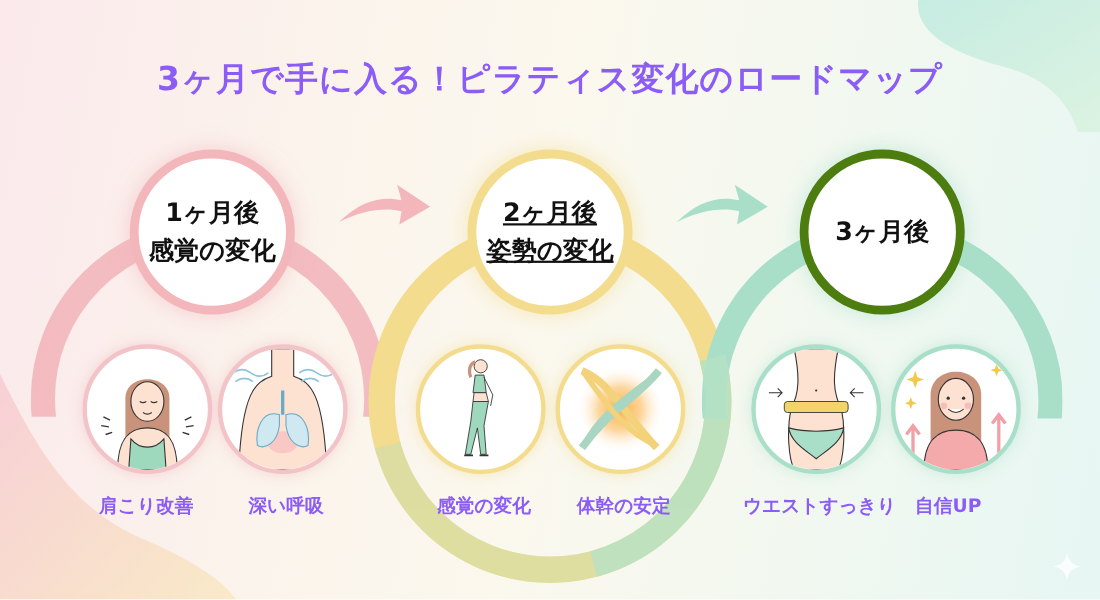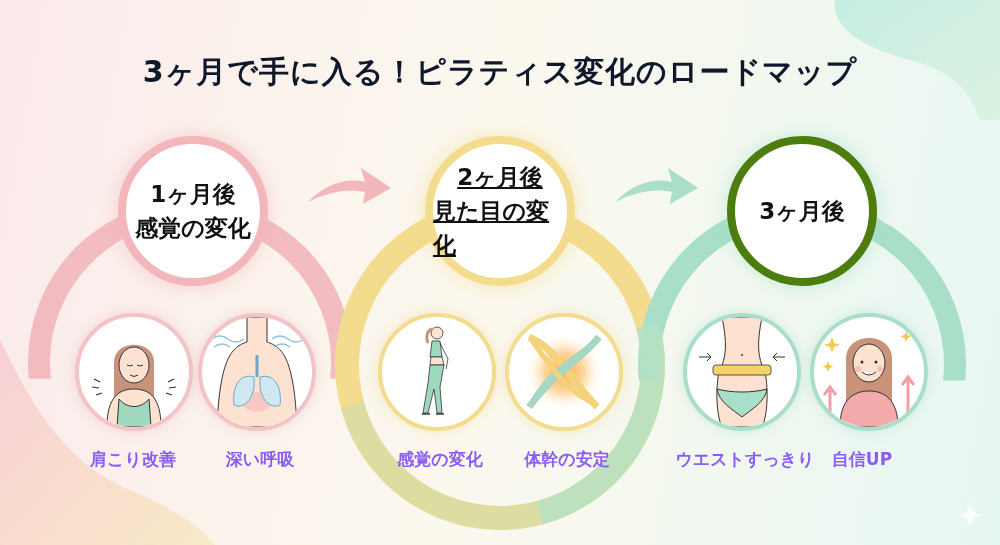--- a/index.html
+++ b/index.html
@@ -1,21 +1,21 @@
 <!DOCTYPE html>
 <html><head>
 <meta charset="utf-8">
 <style>
   html,body{margin:0;padding:0;}
   body{width:1000px;height:545px;overflow:hidden;position:relative;
     font-family:"DejaVu Sans","Liberation Sans",sans-serif;
     background:linear-gradient(100deg,#fbe9ec 0%,#fbf4ec 30%,#fbf8ee 50%,#f1f8f0 75%,#e6f6f3 100%);}
   .blob{position:absolute;}
   .title{position:absolute;left:0;top:52px;width:1000px;text-align:center;
-    font-size:30px;font-weight:bold;color:#0f172a;letter-spacing:1px;}
+    font-size:30px;font-weight:bold;color:#8b5cf6;letter-spacing:1px;}
   .ring{position:absolute;border-radius:50%;box-sizing:border-box;}
   .hub{position:absolute;width:150px;height:150px;border-radius:50%;background:#fff;box-sizing:border-box;
     display:flex;flex-direction:column;align-items:center;justify-content:center;
     font-weight:bold;color:#111;font-size:23px;line-height:34px;}
   .icon-circle{position:absolute;width:118px;height:118px;border-radius:50%;background:#fff;box-sizing:border-box;overflow:hidden;}
   .icon-circle svg{width:100%;height:100%;display:block;}
   .label{position:absolute;width:160px;text-align:center;font-size:17px;font-weight:bold;color:#8b5cf6;}
   .arrow{position:absolute;}
 </style>
 </head>
@@ -54,21 +54,21 @@
 <svg class="arrow" style="left:610px;top:160px" width="92" height="50" viewBox="0 0 92 50">
   <path d="M5 42 C25 22 45 18 62 22 L58 8 L88 28 L60 44 L62 32 C45 28 25 32 5 42 Z" fill="#a9dfc9"></path>
 </svg>
 
 <div class="hub" style="left:118px;top:136px;border:8px solid #f2b6bb;box-shadow:0 0 18px rgba(242,182,187,0.6);">
   <span>1ヶ月後</span>
   <span>感覚の変化</span>
 </div>
 <div class="hub" style="left:425px;top:136px;border:8px solid #f4dc8e;box-shadow:0 0 18px rgba(244,220,142,0.6);text-decoration:underline;">
   <span>2ヶ月後</span>
-  <span>見た目の変化</span>
+  <span>姿勢の変化</span>
 </div>
 <div class="hub" style="left:727px;top:136px;border:8px solid #4d7c0f;box-shadow:0 0 18px rgba(169,223,201,0.6);">
   <span>3ヶ月後</span>
 </div>
 
 <div class="icon-circle" style="left:75px;top:313px;border:4px solid #f2c4c8;box-shadow:0 0 12px rgba(242,182,187,0.5);">
   <svg viewBox="0 0 110 110">
     <path d="M35 100 L35 45 C35 22 75 22 75 45 L75 100 Z" fill="#c9927a"></path>
     <ellipse cx="55" cy="48" rx="15" ry="18" fill="#fde2d2" stroke="#333" stroke-width="1"></ellipse>
     <path d="M48 48 q3 2 6 0 M58 48 q3 2 6 0" stroke="#333" fill="none" stroke-width="1"></path>

